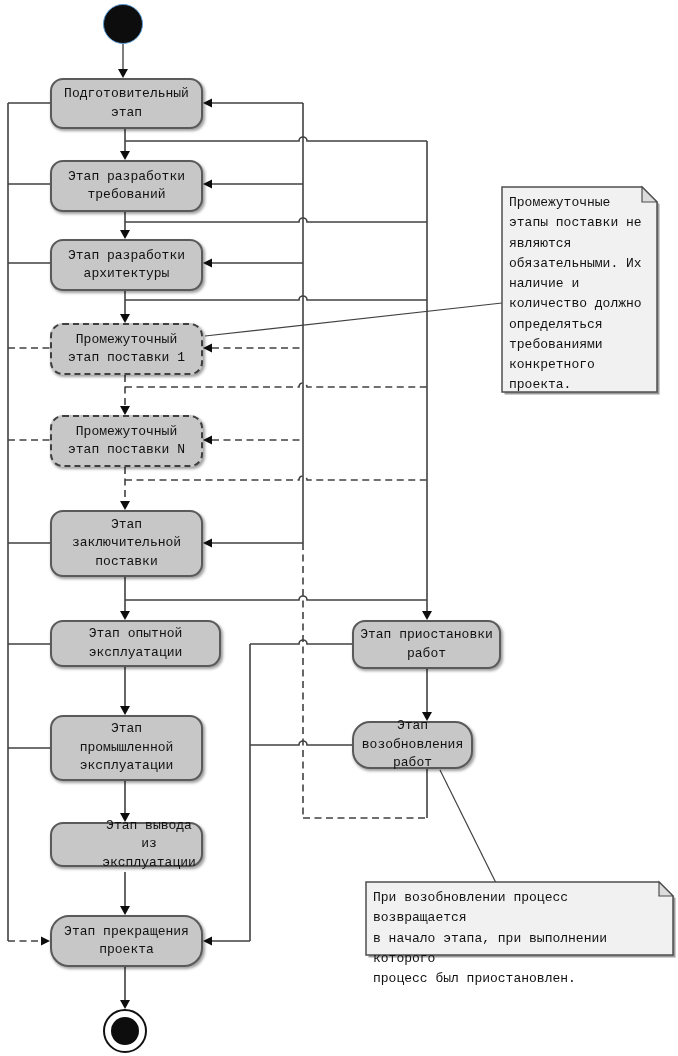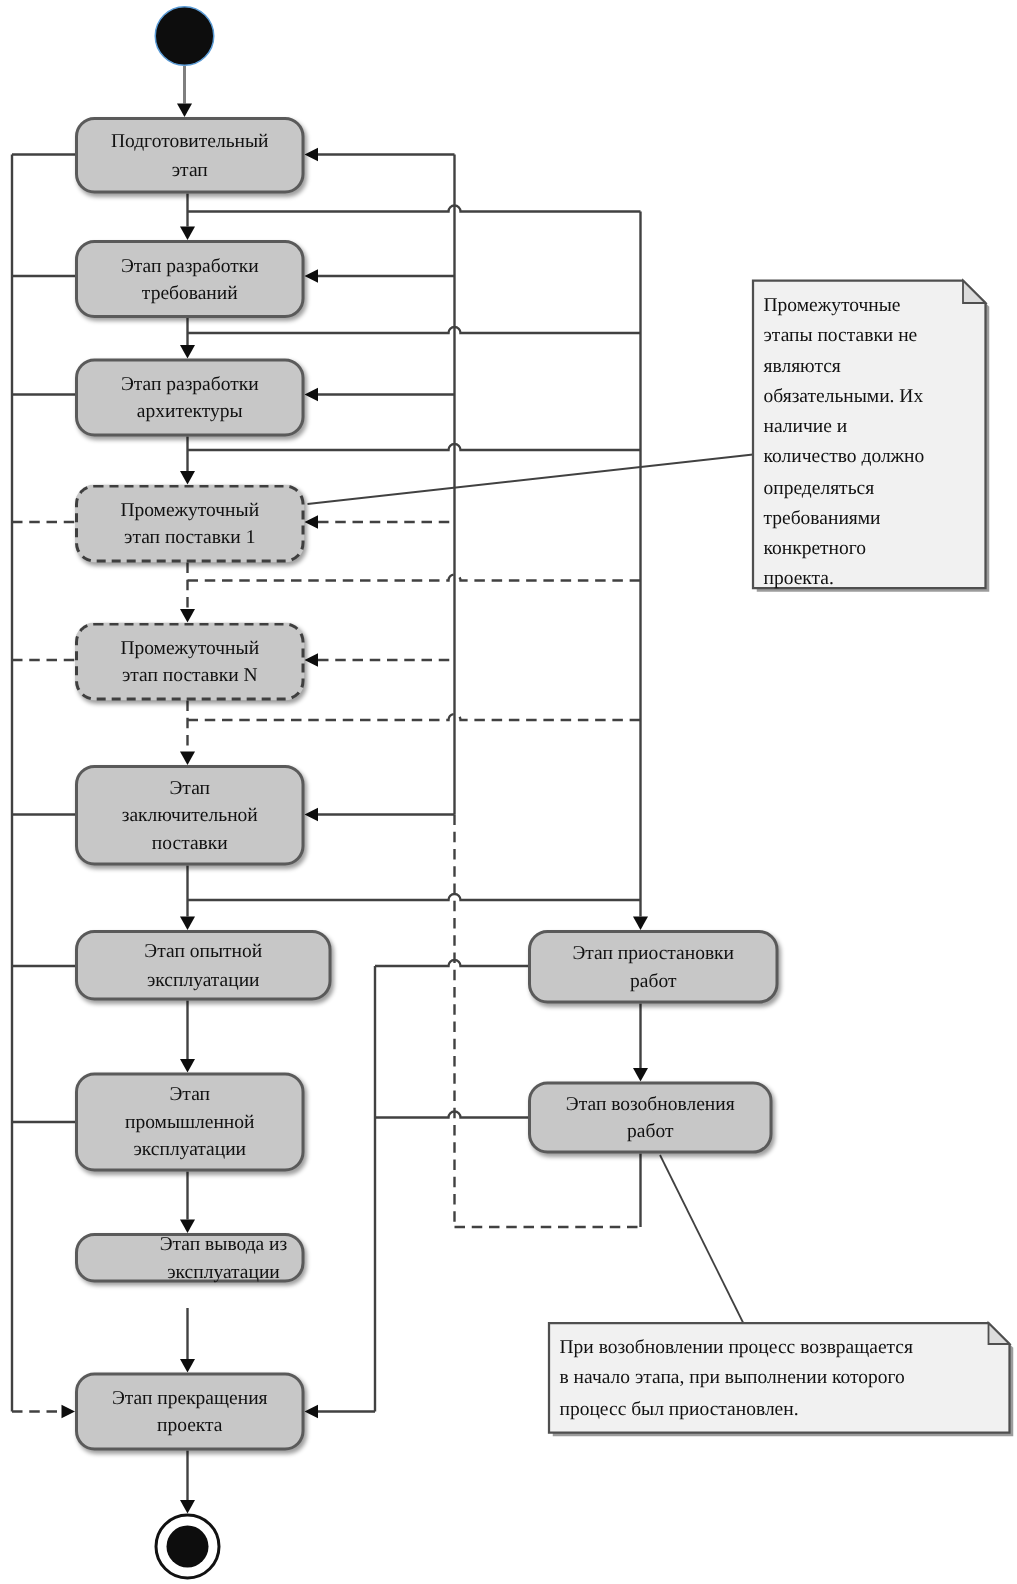--- a/index.html
+++ b/index.html
@@ -1,18 +1,18 @@
 <!DOCTYPE html>
 <html><head>
 <meta charset="utf-8">
 <style>
   html,body{margin:0;padding:0;background:#ffffff;}
   #stage{
     position:relative;width:678px;height:1056px;background:#ffffff;overflow:hidden;
-    font-family:Liberation Serif, serif;
+    font-family:Liberation Mono, monospace;
   }
   #stage svg{position:absolute;left:0;top:0;}
   .node{
     position:absolute;box-sizing:border-box;
     background:#c7c7c7;border:2px solid #5a5a5a;border-radius:13px;
     display:flex;align-items:center;justify-content:center;text-align:center;
     font-size:13px;line-height:1.42;color:#111;white-space:pre-line;
     box-shadow:1.5px 2px 3px rgba(0,0,0,0.38);
   }
   .node.dashed{border:2px dashed #3f3f3f;}
@@ -143,27 +143,27 @@
   <div class="node dashed" style="left:50px;top:415px;width:153px;height:52px;">Промежуточный
 этап поставки N</div>
   <div class="node" style="left:50px;top:510px;width:153px;height:67px;">Этап
 заключительной
 поставки</div>
   <div class="node" style="left:50px;top:620px;width:171px;height:47px;">Этап опытной
 эксплуатации</div>
   <div class="node" style="left:50px;top:715px;width:153px;height:66px;">Этап
 промышленной
 эксплуатации</div>
-  <div class="node" style="left:50px;top:822px;width:153px;height:33px;padding-left:45px;">Этап вывода из
+  <div class="node" style="left:50px;top:822px;width:153px;height:45px;padding-left:45px;">Этап вывода из
 эксплуатации</div>
-  <div class="node" style="left:50px;top:915px;width:153px;height:52px;">Этап прекращения
+  <div class="node" style="left:50px;top:915px;width:153px;height:52px;border-radius:19px;">Этап прекращения
 проекта</div>
-  <div class="node" style="left:352px;top:620px;width:167px;height:49px;">Этап приостановки
+  <div class="node" style="left:352px;top:620px;width:149px;height:49px;">Этап приостановки
 работ</div>
-  <div class="node" style="left:352px;top:721px;width:163px;height:48px;">Этап возобновления
+  <div class="node" style="left:352px;top:721px;width:121px;height:48px;border-radius:18px;">Этап возобновления
 работ</div>
 
   <div class="note-text" style="left:373px;top:888px;width:294px;">При возобновлении процесс возвращается
 в начало этапа, при выполнении которого
 процесс был приостановлен.</div>
   <div class="note-text" style="left:509px;top:193px;width:142px;">Промежуточные
 этапы поставки не
 являются
 обязательными. Их
 наличие и

